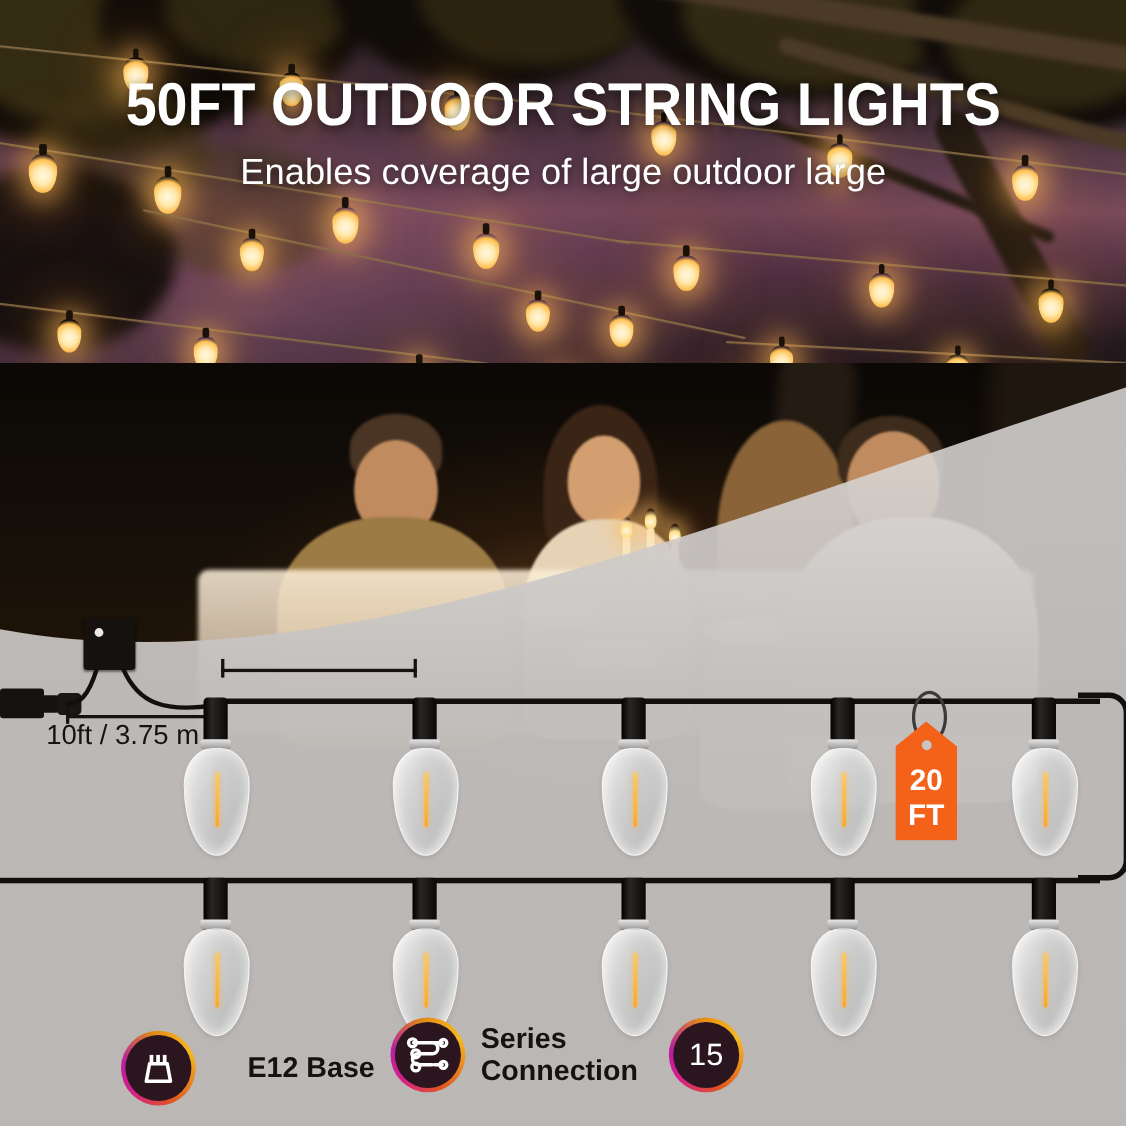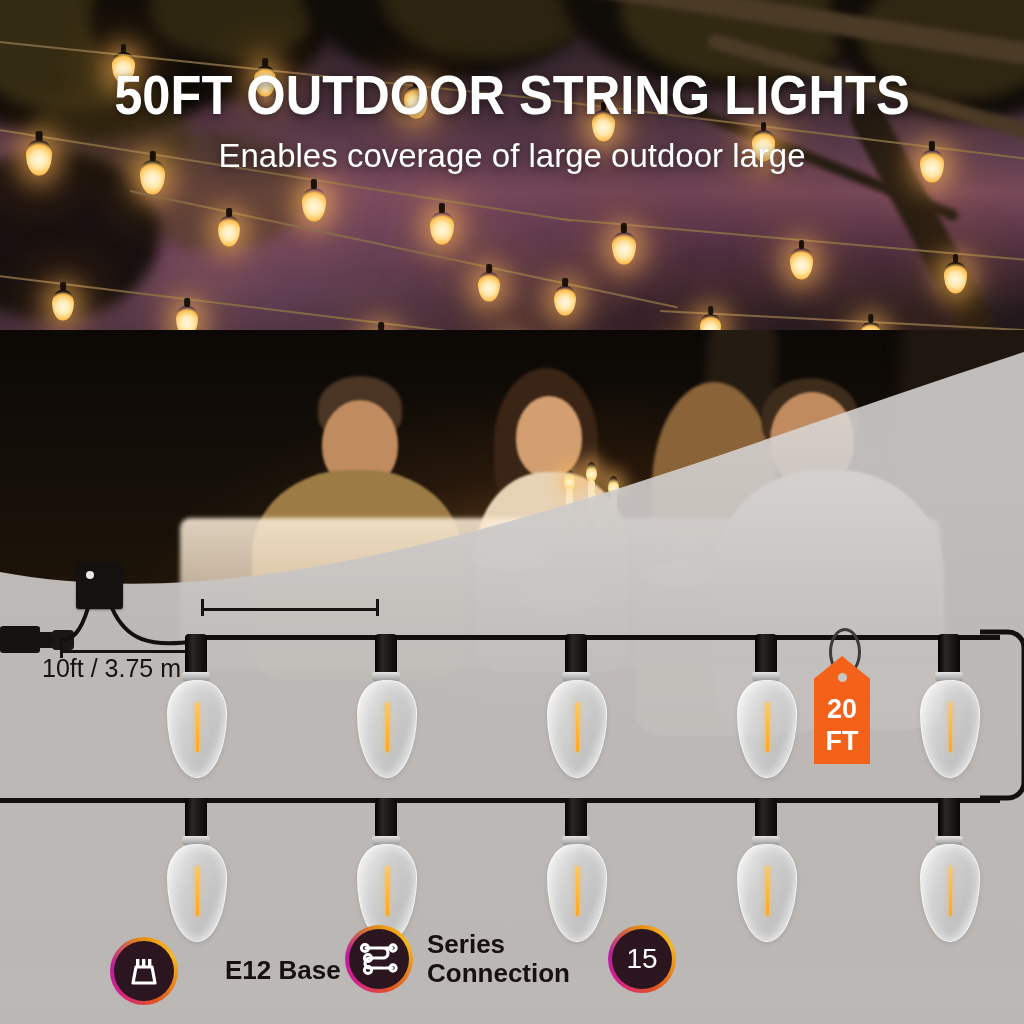--- a/index.html
+++ b/index.html
@@ -362,21 +362,21 @@
             <path d="M8,28 L30,28 L27,12 L11,12 Z" fill="none" stroke="#fff" stroke-width="3.2" stroke-linejoin="round"></path>
             <rect x="11" y="4" width="3.4" height="8" fill="#fff"></rect>
             <rect x="17" y="4" width="3.4" height="8" fill="#fff"></rect>
             <rect x="23" y="4" width="3.4" height="8" fill="#fff"></rect>
           </svg>
         </div>
       </div>
       <div class="feat-label">E12 Base</div>
     </div>
 
-    <div class="feat" style="left:345px;top:10px;">
+    <div class="feat" style="left:355px;top:10px;">
       <div class="badge">
         <div class="badge-in">
           <svg width="40" height="38" viewBox="0 0 40 38">
             <path d="M7,8 H24 M24,8 A5,5 0 0 1 24,18 H11 M11,18 A5,5 0 0 0 11,28 H24" fill="none" stroke="#fff" stroke-width="3.2" stroke-linecap="round"></path>
             <path d="M26,8 H33 M26,28 H33" fill="none" stroke="#fff" stroke-width="3.2" stroke-linecap="round"></path>
             <circle cx="6" cy="8" r="3.6" fill="none" stroke="#fff" stroke-width="3"></circle>
             <circle cx="9" cy="18" r="3.6" fill="none" stroke="#fff" stroke-width="3"></circle>
             <circle cx="9" cy="30" r="3.6" fill="none" stroke="#fff" stroke-width="3"></circle>
             <circle cx="34" cy="8" r="3.2" fill="none" stroke="#fff" stroke-width="3"></circle>
             <circle cx="34" cy="28" r="3.2" fill="none" stroke="#fff" stroke-width="3"></circle>

